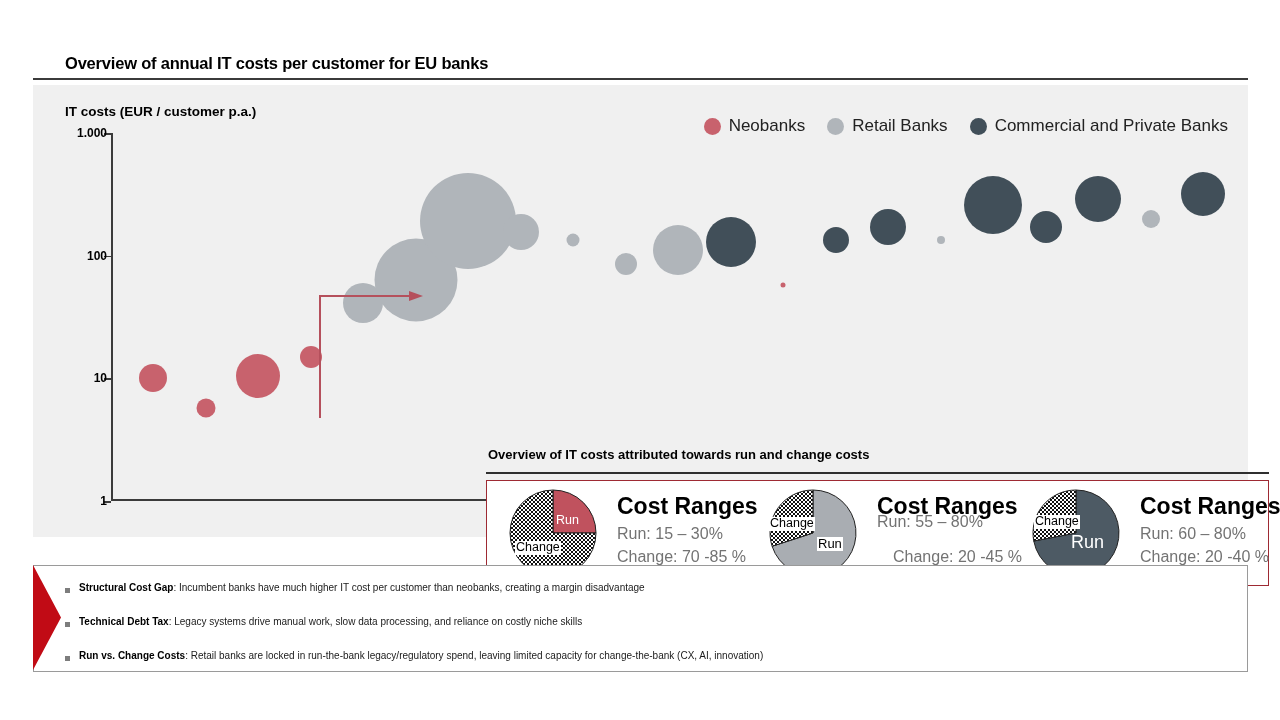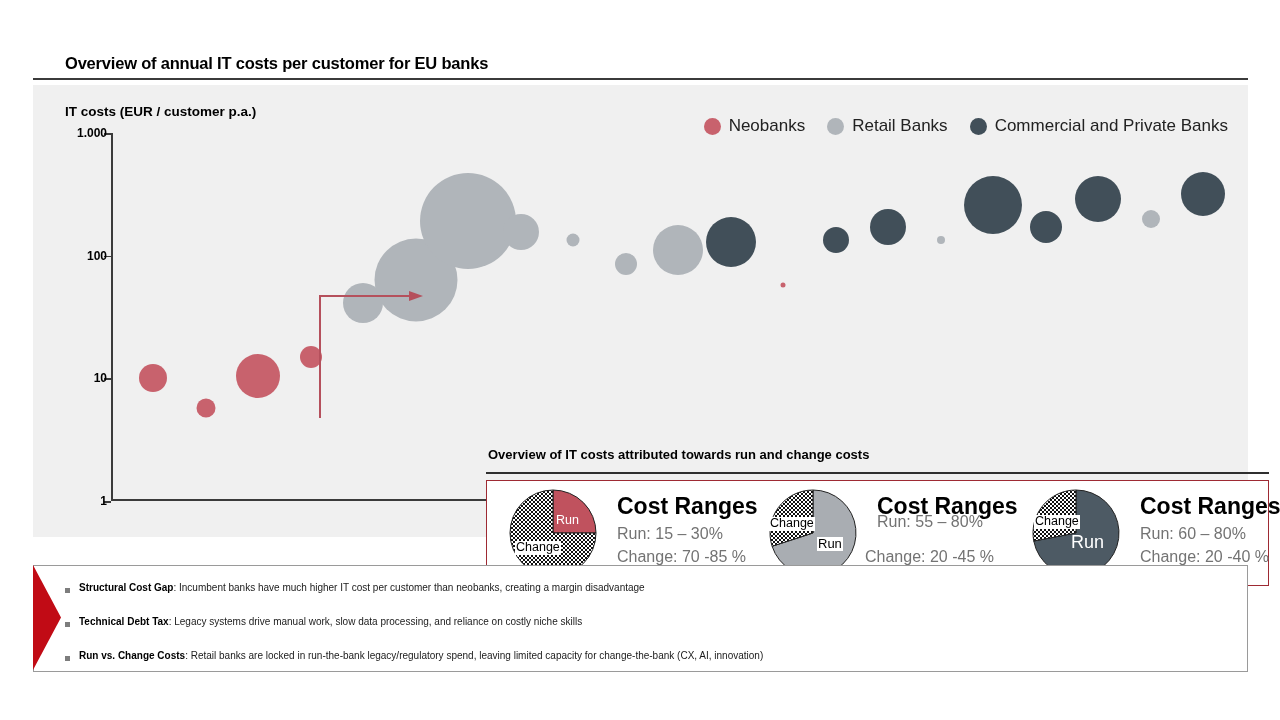--- a/index.html
+++ b/index.html
@@ -197,21 +197,21 @@
       <rect x="2" y="2" width="2" height="2" fill="#111111"></rect>
     </pattern>
   </defs>
                 <path d="M 44 44 L 44 1 A 43 43 0 1 1 3.1045697993084005 57.28773075812275 Z" fill="#a9adb2" stroke="#222" stroke-width="1"></path>
                 <path d="M 44 44 L 3.1045697993084005 57.28773075812275 A 43 43 0 0 1 43.99999999999999 1 Z" fill="url(#hatch)" stroke="#222" stroke-width="1"></path>
               </svg>
               <div class="pie-label" style="left: 48px; top: 56px; font-size: 13px;">Run</div>
               <div class="pie-label" style="left: 0px; top: 36px;">Change</div>
               <div class="cr-title" style="left: 108px;">Cost Ranges</div>
               <div class="cr-line" style="left: 108px; top: 32px;">Run: 55 – 80%</div>
-              <div class="cr-line" style="left: 96px; top: 67px; text-align: right;">Change: 20 -45 %</div>
+              <div class="cr-line" style="left: 124px; top: 67px; text-align: right;">Change: 20 -45 %</div>
             </div>
             <div class="pie-group" style="left: 545px;">
               <svg class="pie" viewBox="0 0 88 88">
   <defs>
     <pattern id="hatch" width="4" height="4" patternUnits="userSpaceOnUse">
       <rect width="4" height="4" fill="#ffffff"></rect>
       <rect width="2" height="2" fill="#111111"></rect>
       <rect x="2" y="2" width="2" height="2" fill="#111111"></rect>
     </pattern>
   </defs>

